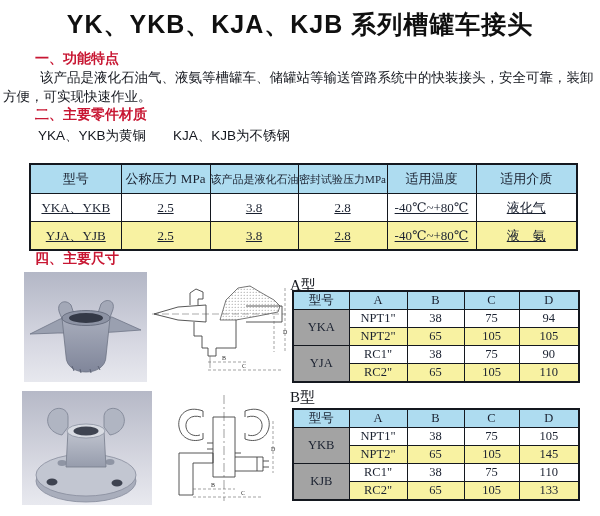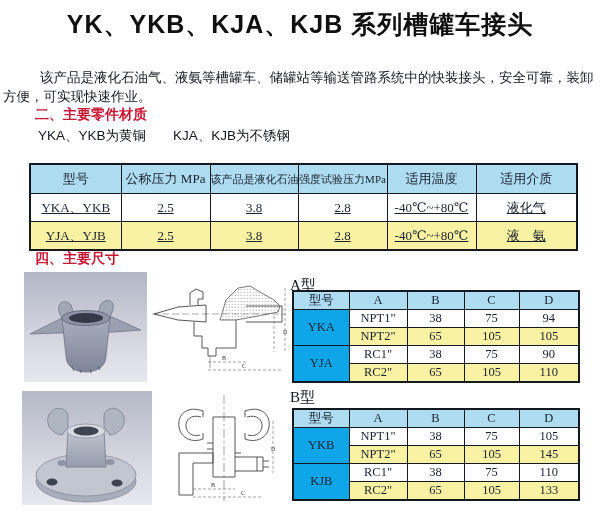--- a/index.html
+++ b/index.html
@@ -29,36 +29,37 @@
   .dim-label{position:absolute;left:290px;font-size:15px;color:#15181f;
              font-family:"Liberation Serif","DejaVu Serif",serif;}
   #label-a{top:276px;}
   #label-b{top:388px;text-align:right;}
   table.dim{position:absolute;left:292px;width:286px;font-size:12.5px;border:2px solid #14181f;}
   #table-a{top:290px;}
   #table-b{top:408px;}
   .dim th,.dim td{border:1px solid #14181f;padding:0;font-weight:normal;overflow:hidden;white-space:nowrap;}
   .dim thead th{background:#aedcf0;height:17px;}
   .dim td{height:17px;}
-  .dim .model-cell{background:#0ea5e9;}
+  .dim .model-cell{background:#a3a3a3;}
 
   .fig{position:absolute;}
   #photo-a{left:24px;top:272px;}
   #drawing-a{left:150px;top:276px;}
   #photo-b{left:22px;top:391px;}
   #drawing-b{left:167px;top:393px;}
   .dim-letter{font-family:"Liberation Serif","DejaVu Serif",serif;font-size:6px;fill:#333;}
 </style>
 </head>
 <body>
 
 <div class="page">
 
   <div class="title">YK、YKB、KJA、KJB 系列槽罐车接头</div>
 
+  <div class="sec-heading" id="sec-features">一、功能特点</div>
   <div class="feature-body">该产品是液化石油气、液氨等槽罐车、储罐站等输送管路系统中的快装接头，安全可靠，装卸方便，可实现快速作业。</div>
 
   <div class="sec-heading" id="sec-materials">二、主要零件材质</div>
   <div class="materials-line">
     <span>YKA、YKB为黄铜</span>
     <span>KJA、KJB为不锈钢</span>
   </div>
 
 
   <table class="perf">
@@ -68,21 +69,21 @@
         <col style="width:88px">
         <col style="width:89px">
         <col style="width:89px">
         <col style="width:101px">
       </colgroup>
     <thead>
       <tr>
         <th>型号</th>
         <th>公称压力 MPa</th>
         <th class="sm">该产品是液化石油气</th>
-        <th class="sm">强度试验压力MPa</th>
+        <th class="sm">密封试验压力MPa</th>
         <th>适用温度</th>
         <th>适用介质</th>
       </tr>
     </thead>
     <tbody>
       <tr class="r-white">
         <td>YKA、YKB</td>
         <td>2.5</td>
         <td>3.8</td>
         <td>2.8</td>

